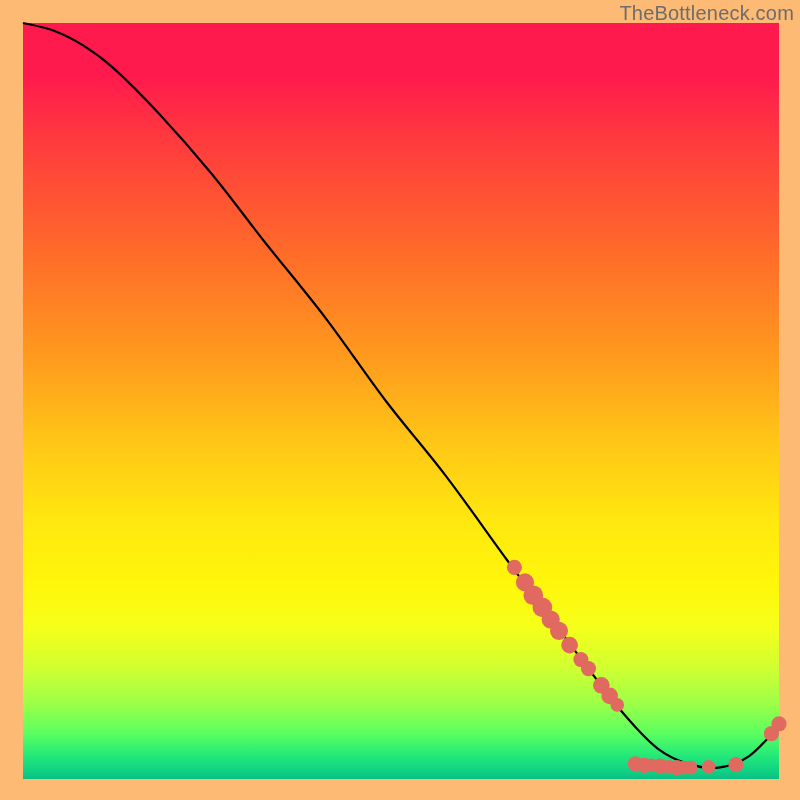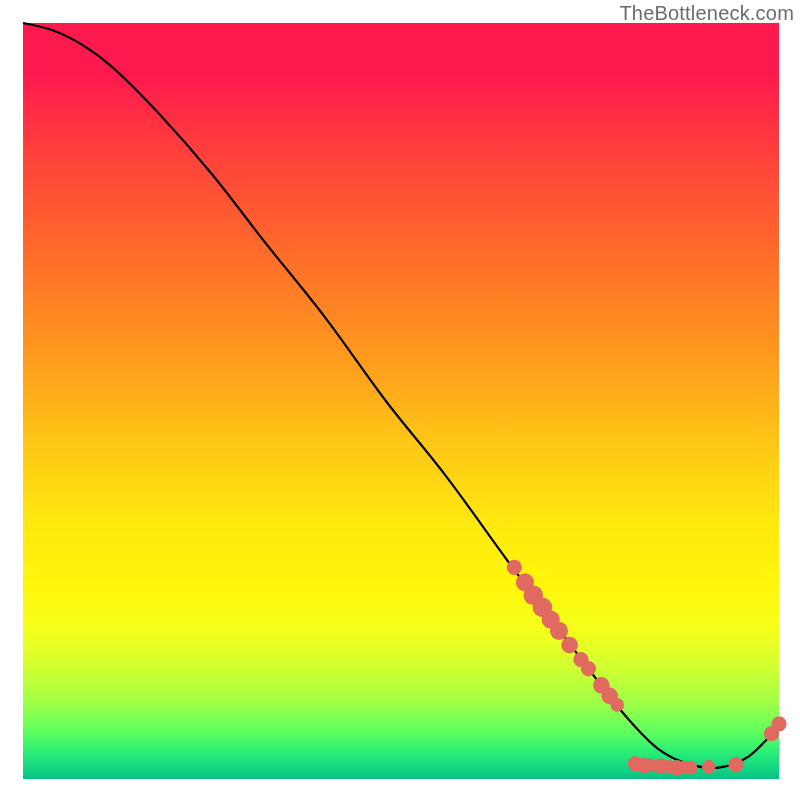--- a/index.html
+++ b/index.html
@@ -7,21 +7,21 @@
     padding: 0;
     width: 800px;
     height: 800px;
     background: #000;
     overflow: hidden;
   }
   .chart-container {
     position: relative;
     width: 800px;
     height: 800px;
-    background: #ffffff;
+    background: #fdba74;
   }
   .plot-area {
     position: absolute;
     left: 23px;
     top: 23px;
     width: 756px;
     height: 756px;
     
     background: linear-gradient(
       to bottom,

